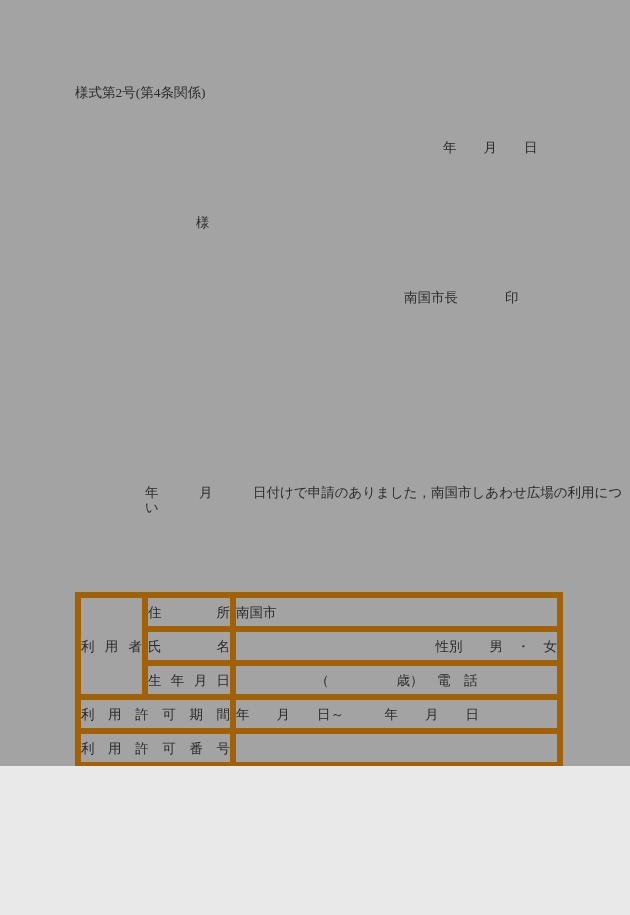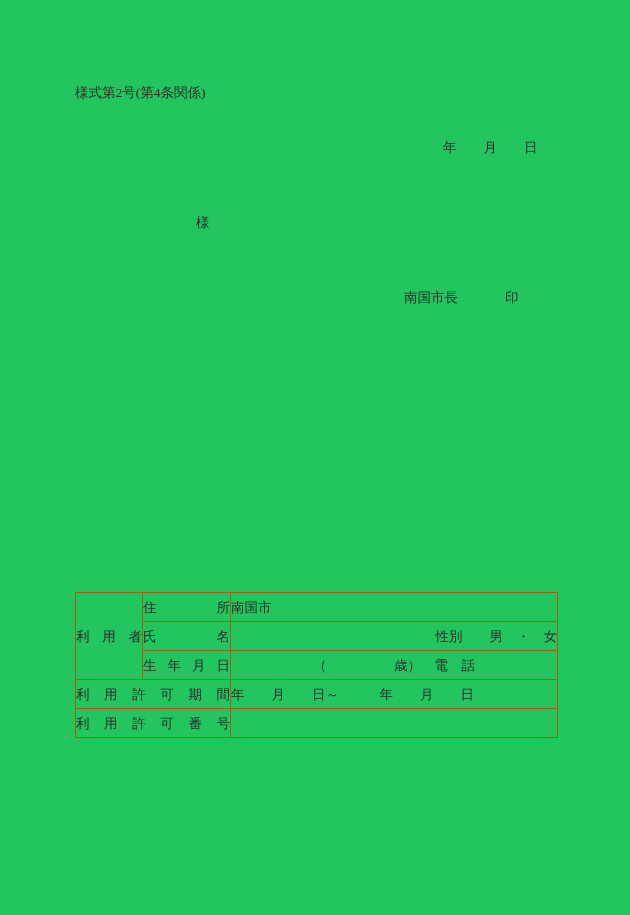--- a/index.html
+++ b/index.html
@@ -3,22 +3,22 @@
 <meta charset="utf-8">
 <style>
   html, body {
     margin: 0;
     padding: 0;
     background: #e9e9e9;
   }
   .page {
     position: relative;
     width: 630px;
-    height: 915px;
-    background: #22c55e;
+    height: 766px;
+    background: #a3a3a3;
     color: #2b2b2b;
     font-family: "Liberation Serif", "DejaVu Serif", serif;
     font-size: 13.5px;
     line-height: 15px;
     overflow: hidden;
   }
   .abs { position: absolute; }
   .form-number   { left: 75px;  top: 85px; }
   .issue-date    { left: 443px; top: 140px; }
   .addressee     { left: 196px; top: 215px; }
@@ -32,21 +32,21 @@
     position: absolute;
     left: 75px;
     top: 592px;
     width: 482px;
     border-collapse: collapse;
     table-layout: fixed;
     font-size: 13.5px;
     color: #2b2b2b;
   }
   table.permit td {
-    border: 1px solid #a16207;
+    border: 6px solid #a16207;
     height: 28px;
     padding: 0;
     vertical-align: middle;
     overflow: hidden;
   }
   td.cell-group {
     text-align: justify;
     text-align-last: justify;
     padding: 0 10px;
   }
@@ -74,20 +74,21 @@
   <div class="abs form-number">様式第2号(第4条関係)</div>
 
   <div class="abs issue-date">年　　月　　日</div>
 
   <div class="abs addressee">様</div>
 
   <div class="abs issuer">南国市長</div>
   <div class="abs seal">印</div>
 
 
+  <div class="abs body-line-1">年　　　月　　　日付けで申請のありました，南国市しあわせ広場の利用につい</div>
 
   <table class="permit">
     <colgroup>
       <col style="width:67px">
       <col style="width:88px">
       <col style="width:327px">
     </colgroup>
     <tbody>
       <tr>
         <td class="cell-group" rowspan="3">利用者</td>

